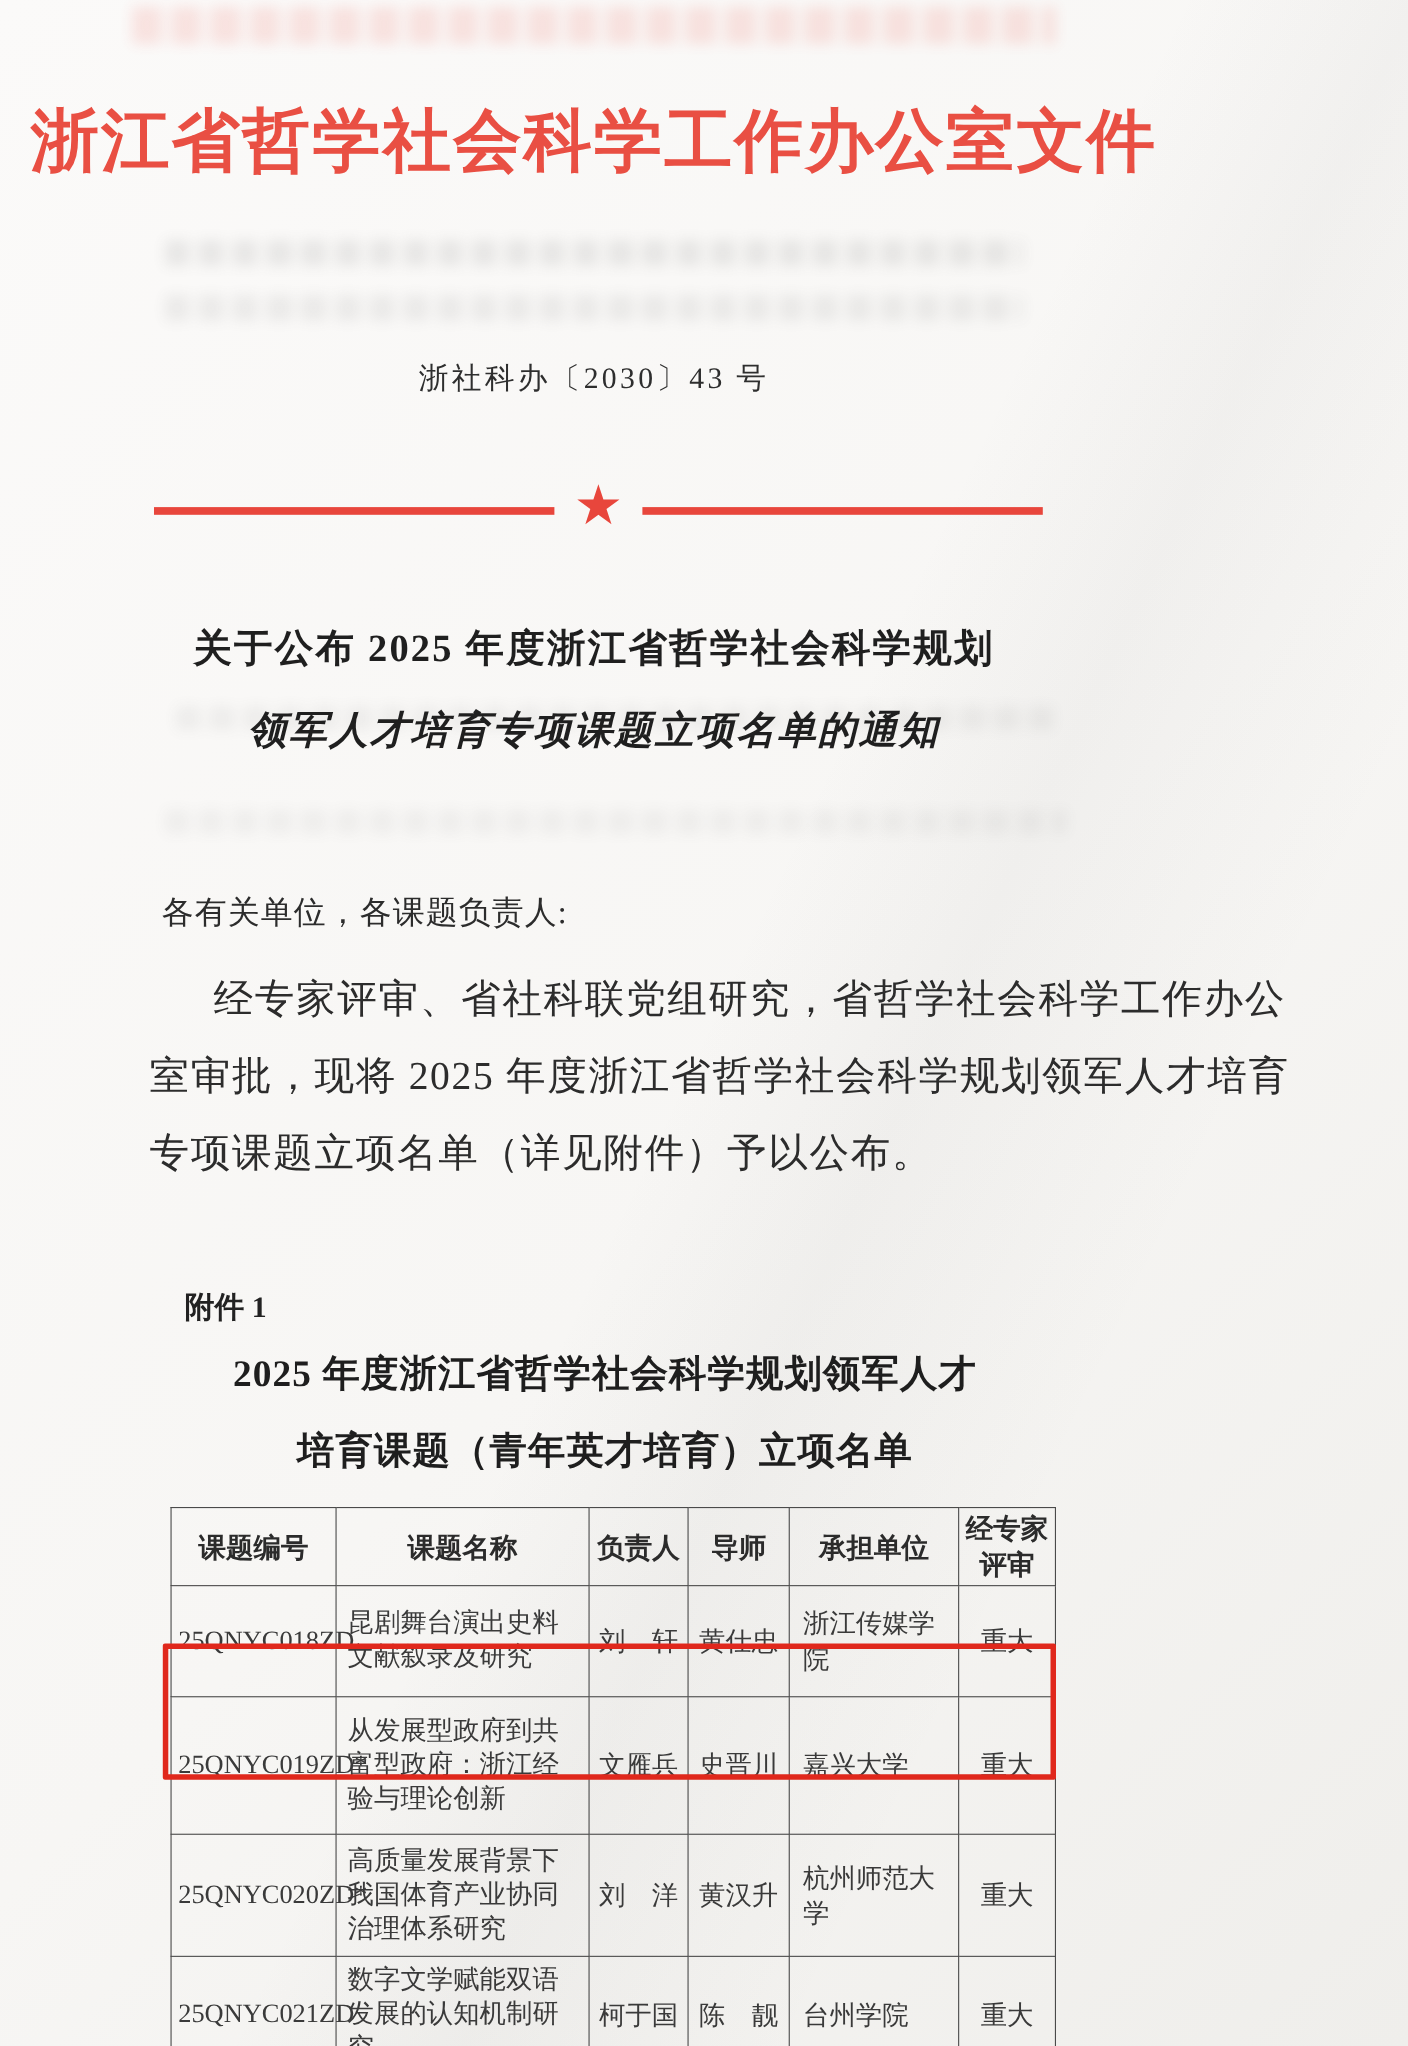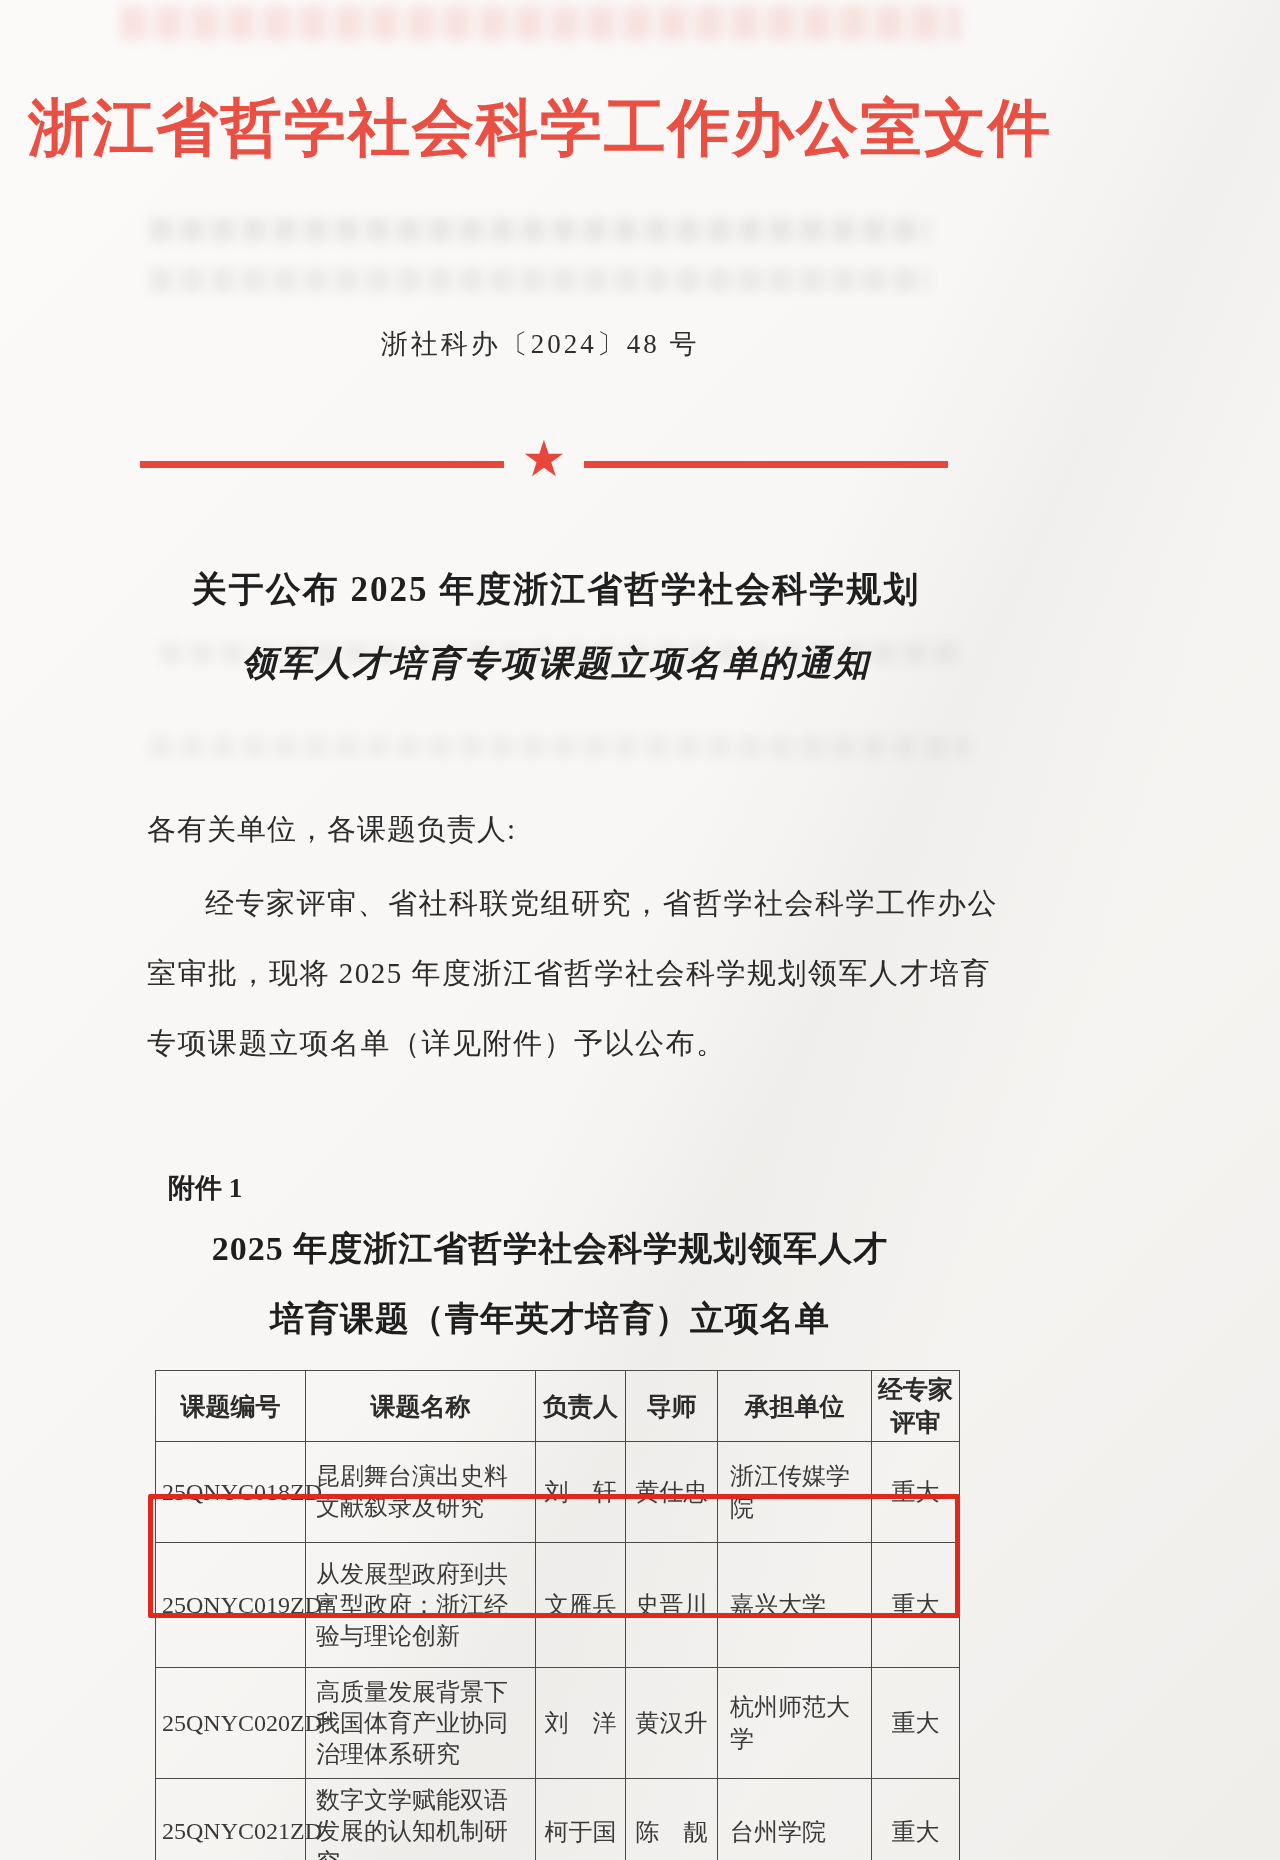--- a/index.html
+++ b/index.html
@@ -36,26 +36,26 @@
   .red-rule {
     position:absolute; top:438px; left:140px; width:808px; height:52px;
     display:flex; align-items:center;
   }
   .red-rule .seg { flex:1; height:7px; background:var(--line_red,#e8463c); }
   .red-rule .star {
     font-size:50px; line-height:1; color:var(--line_red,#e8463c);
     margin:0 18px; transform:translateY(-5px);
   }
   .notice-title { position:absolute; left:0; width:1080px; text-align:center;
-    font-size:35px; font-weight:bold; color:#1f1f1f; letter-spacing:2px; white-space:nowrap;padding-left:16px; }
+    font-size:35px; font-weight:bold; color:#1f1f1f; letter-spacing:2px; white-space:nowrap; }
   .notice-title.l1 { top:566px; }
   .notice-title.l2 { top:640px;font-style:italic; }
 
   .salutation { position:absolute; top:810px; left:147px; font-size:29px; color:#2c2c2c; letter-spacing:1px; }
-  .para-line { position:absolute; left:147px; width:830px; font-size:29px; color:#2c2c2c; letter-spacing:1.5px; white-space:nowrap; }
+  .para-line { position:absolute; left:136px; width:830px; font-size:36px; color:#2c2c2c; letter-spacing:1.5px; white-space:nowrap; }
   .para-line.l1 { top:884px; padding-left:58px; }
   .para-line.l2 { top:954px; }
   .para-line.l3 { top:1024px; }
 
   .attachment { position:absolute; top:1170px; left:168px; font-size:27px; font-weight:600; color:#222; }
   .table-title { position:absolute; left:0; width:1100px; text-align:center;
     font-size:34px; font-weight:bold; color:#1e1e1e; letter-spacing:1px; white-space:nowrap; }
   .table-title.l1 { top:1226px; }
   .table-title.l2 { top:1296px; }
 
@@ -89,21 +89,21 @@
 <div class="page">
 
   <div class="bleed red-top"></div>
   <div class="bleed gray-a"></div>
   <div class="bleed gray-b"></div>
   <div class="bleed gray-c"></div>
   <div class="bleed gray-d"></div>
 
   <div class="header-title">浙江省哲学社会科学工作办公室文件</div>
 
-  <div class="doc-number">浙社科办〔2024〕48 号</div>
+  <div class="doc-number">浙社科办〔2030〕43 号</div>
 
   <div class="red-rule">
     <div class="seg"></div>
     <div class="star">★</div>
     <div class="seg"></div>
   </div>
 
   <div class="notice-title l1">关于公布 2025 年度浙江省哲学社会科学规划</div>
   <div class="notice-title l2">领军人才培育专项课题立项名单的通知</div>
 

